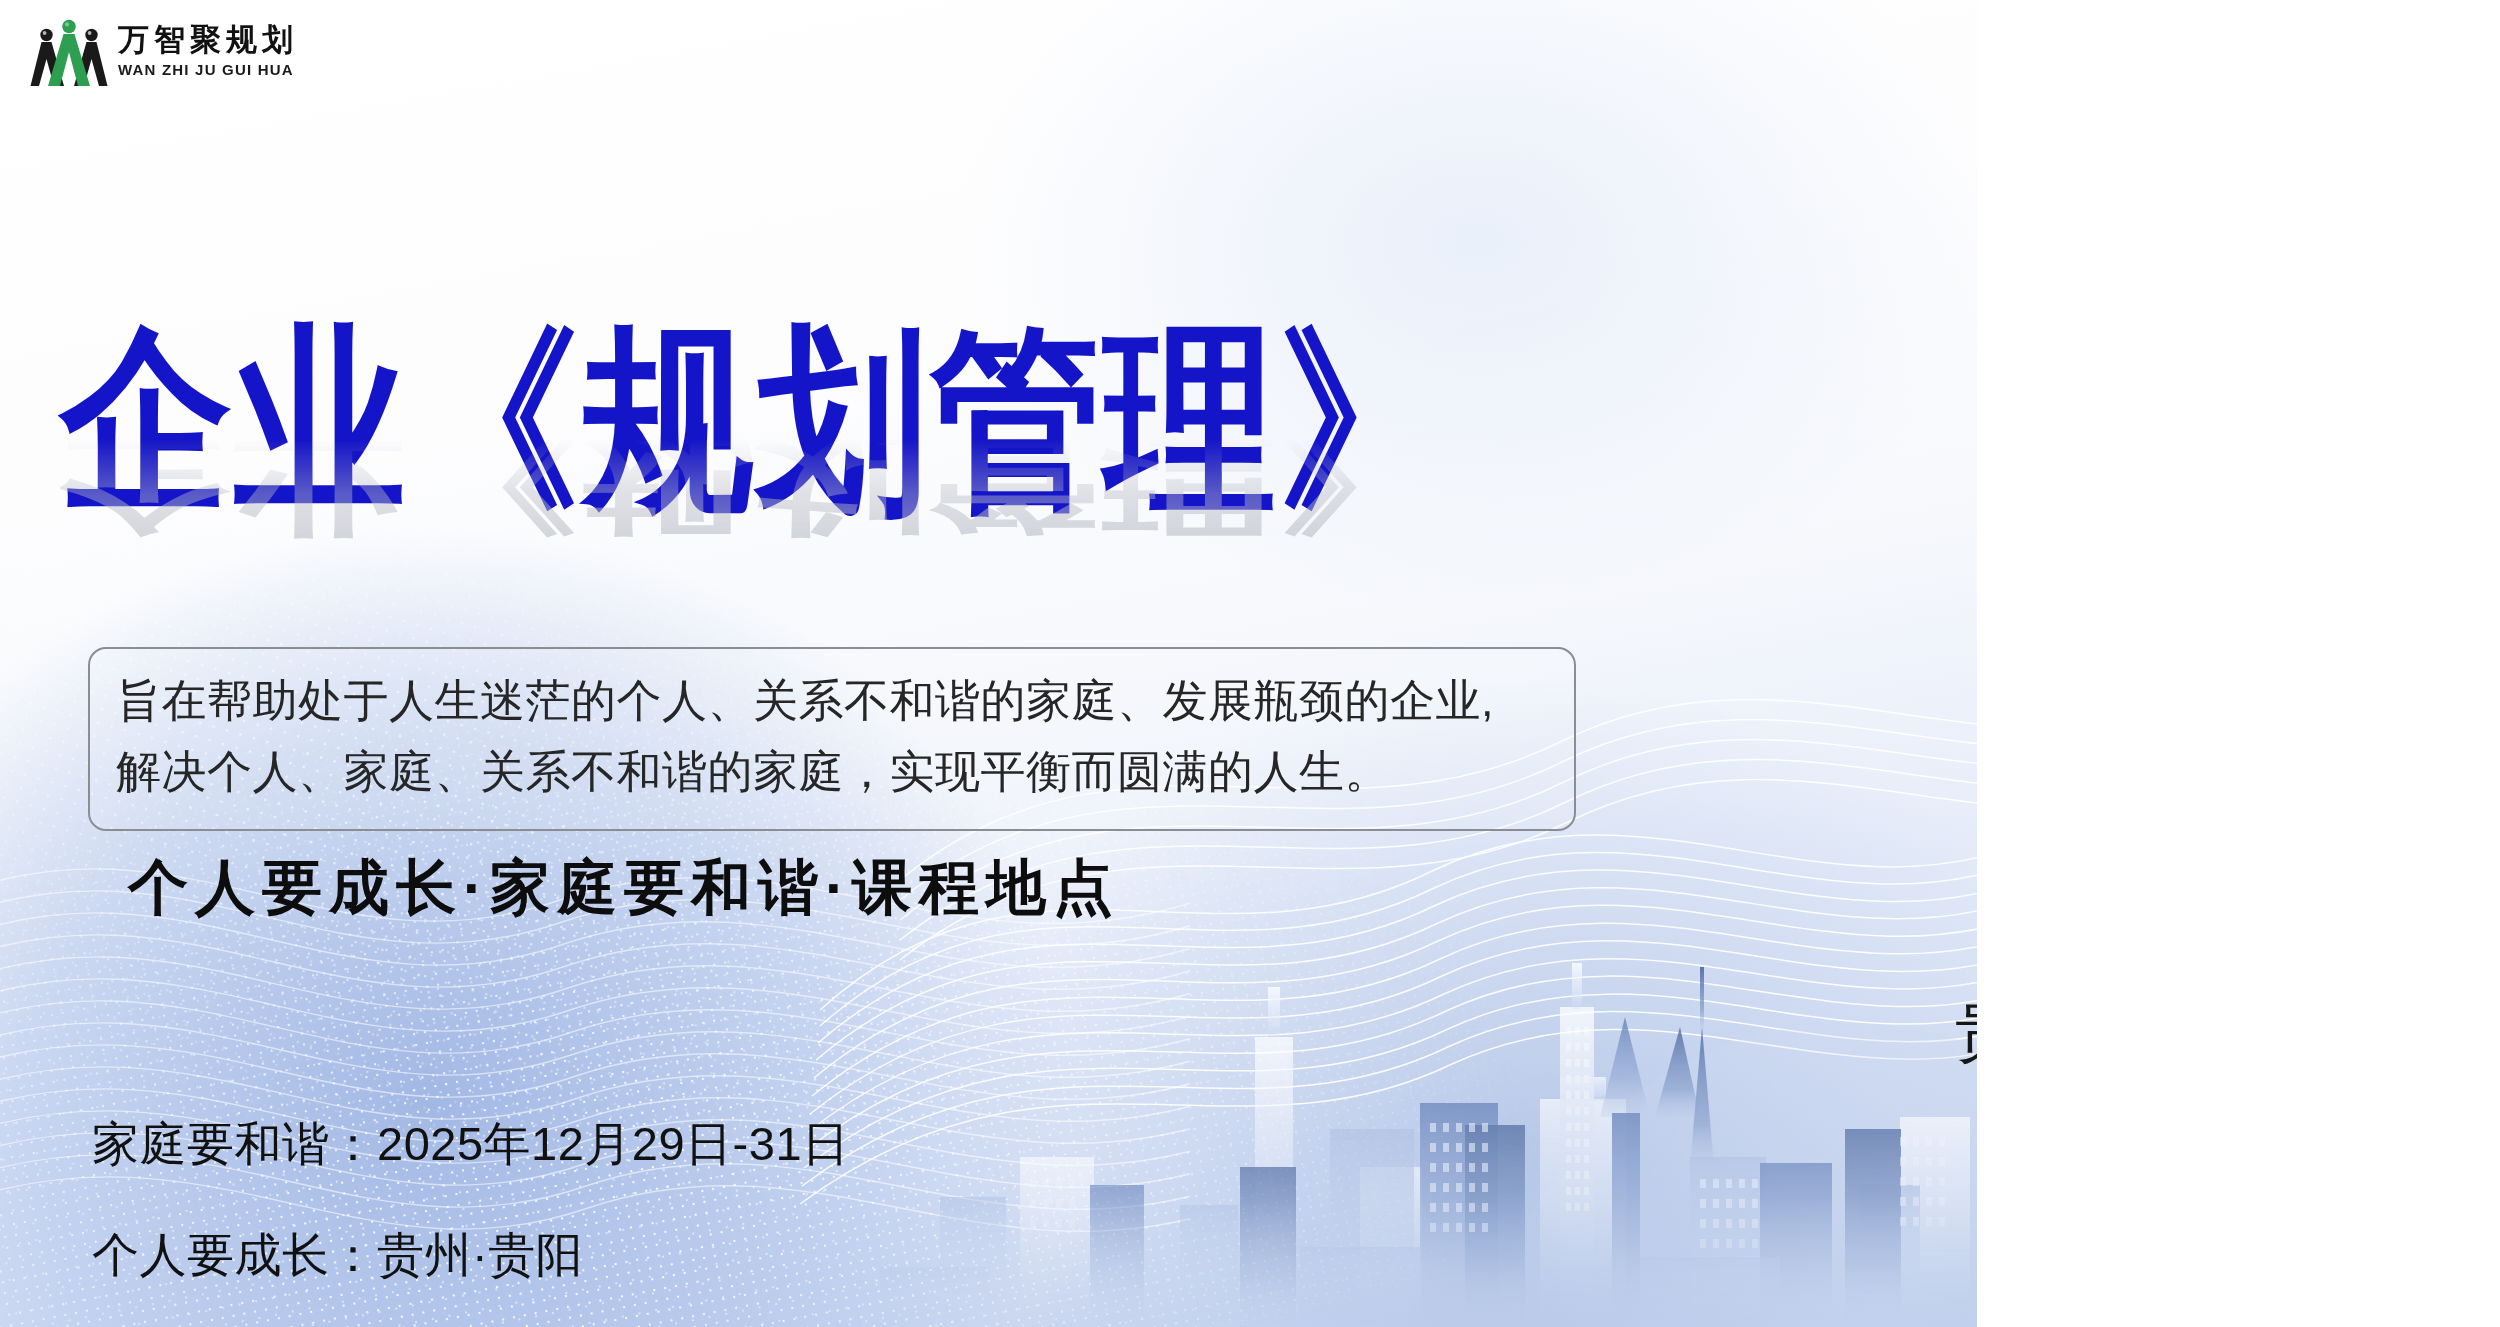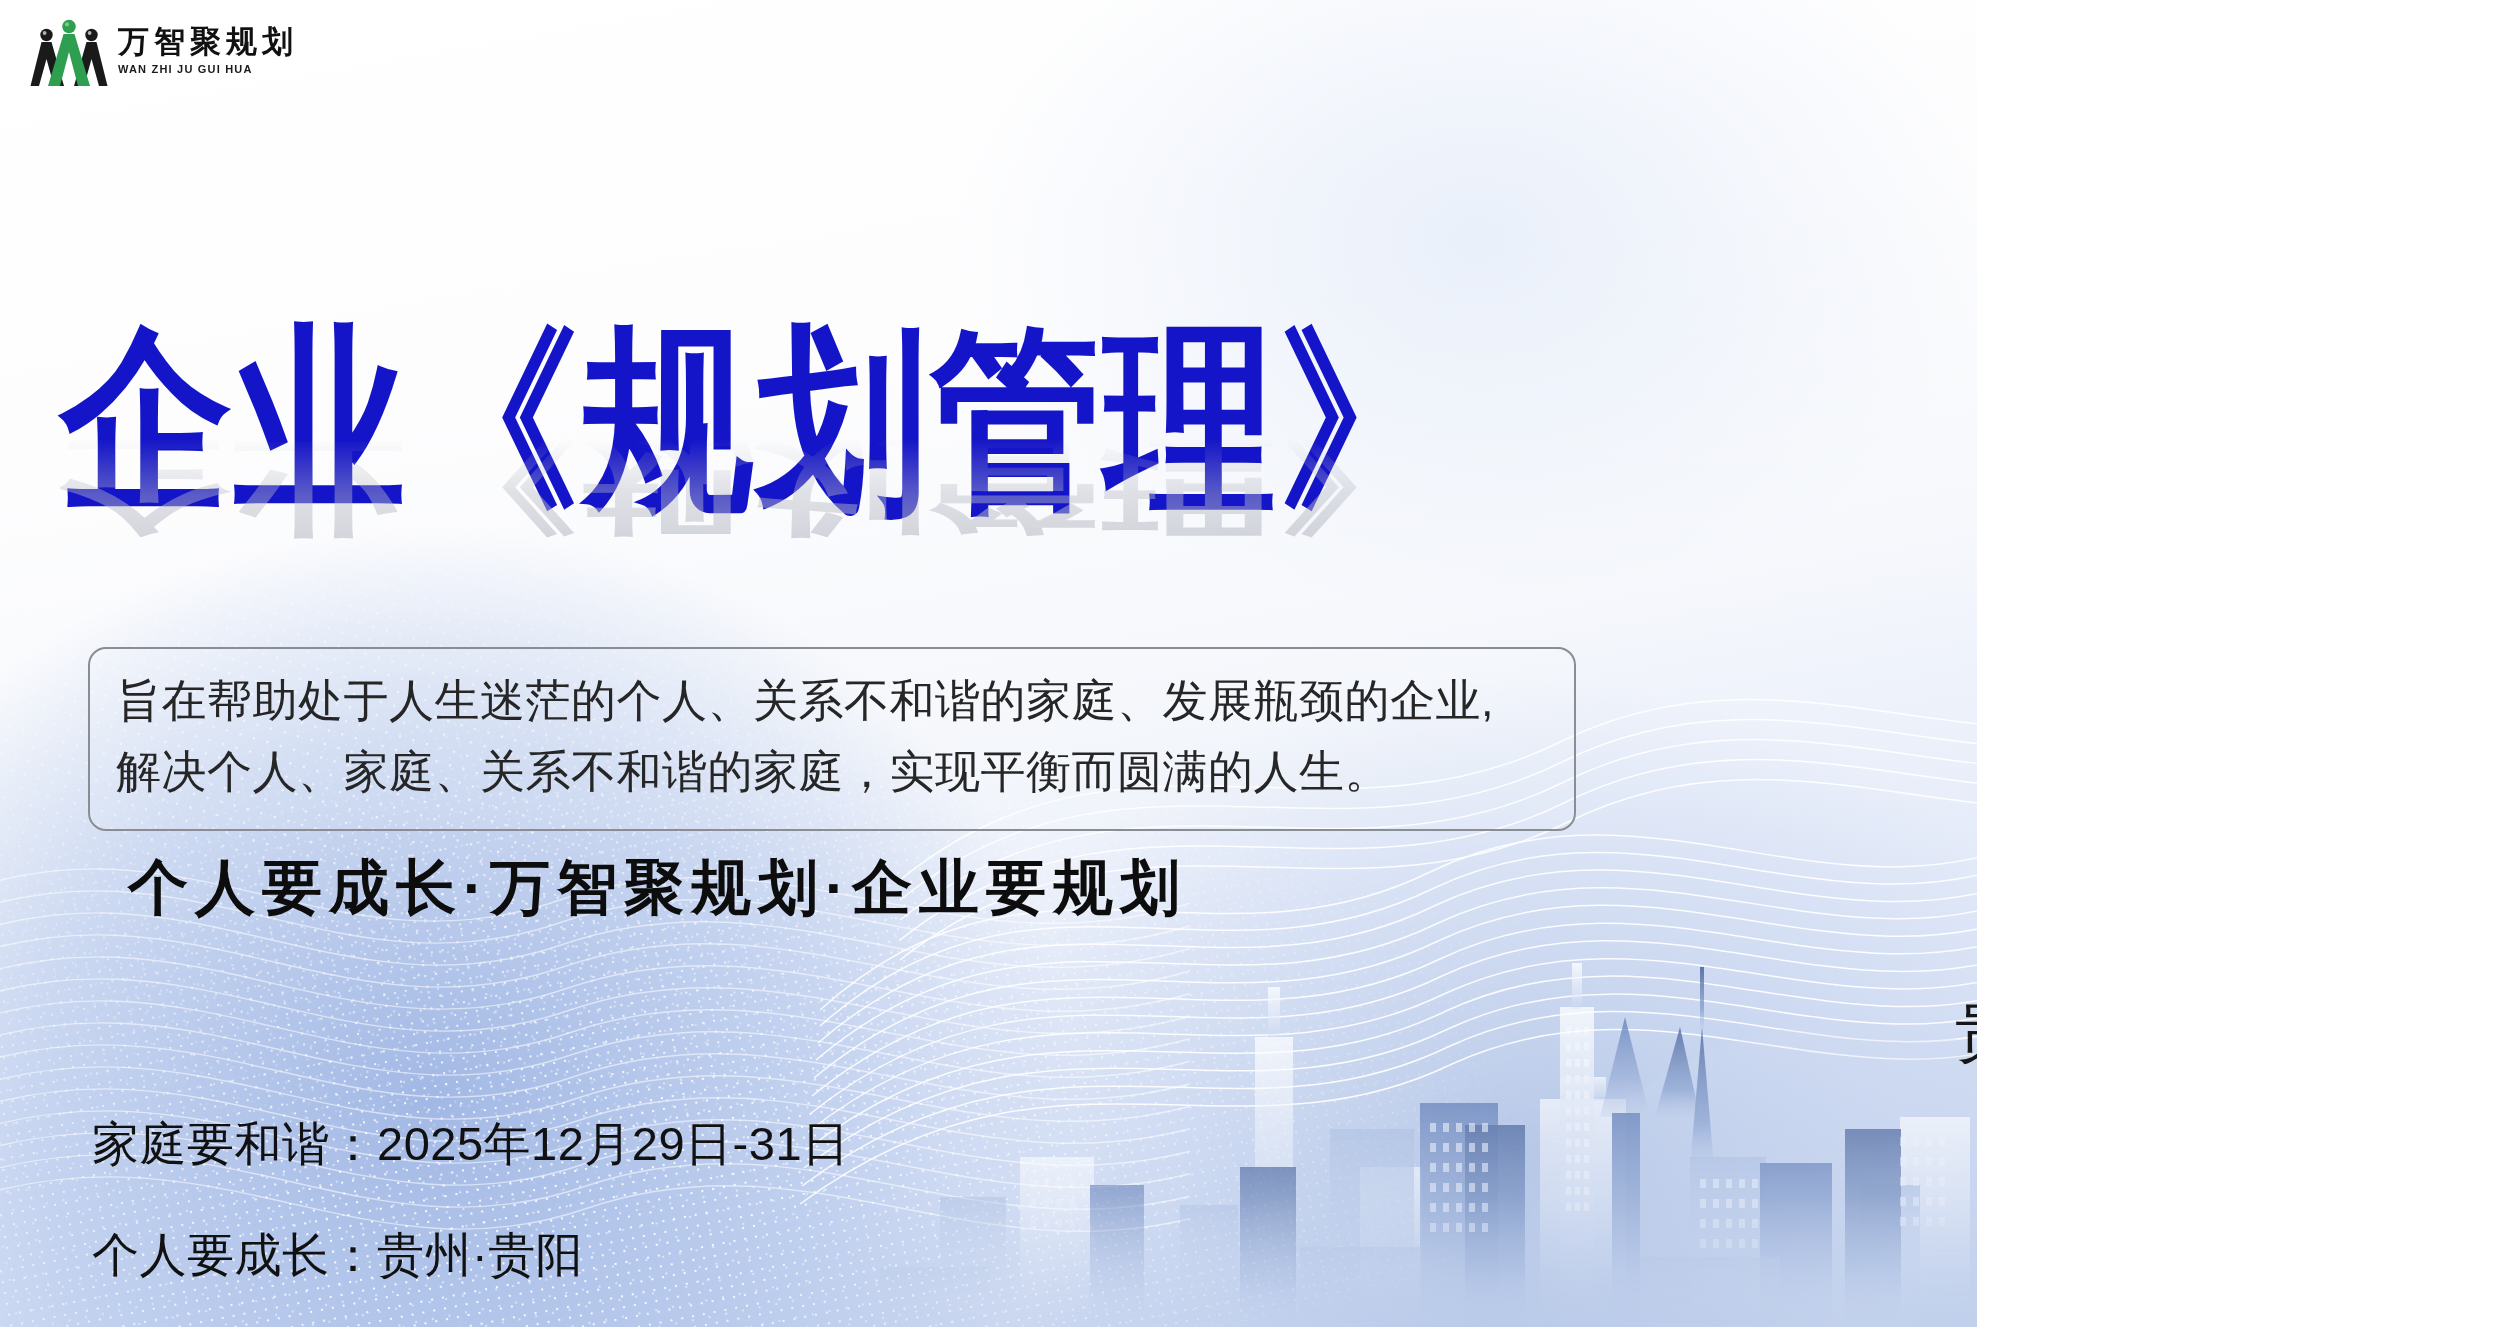--- a/index.html
+++ b/index.html
@@ -75,21 +75,21 @@
   
   .logo { position:absolute; left:30px; top:14px; display:flex; align-items:center; gap:10px; }
   .logo-mark { width:78px; height:72px; display:block; }
   .logo-text { display:flex; flex-direction:column; justify-content:center; line-height:1; }
   .logo-cn {
     font-family:"Liberation Serif","DejaVu Serif",serif;
     font-size:31px; font-weight:700; color:#111; letter-spacing:5px;
     white-space:nowrap;
   }
   .logo-en {
-    font-size:11px; font-weight:700; color:#1a1a1a;
+    font-size:15px; font-weight:700; color:#1a1a1a;
     letter-spacing:1.2px; margin-top:7px; white-space:nowrap;
   }
 
   
   .title-wrap { position:absolute; left:60px; top:318px; width:1600px; }
   .title {
     font-family:"Liberation Sans","DejaVu Sans",sans-serif;
     font-size:172px; font-weight:700; color:#1414c8;
     letter-spacing:2px; line-height:1.02; white-space:nowrap;
     transform:scaleY(1.16); transform-origin:left top;
@@ -518,21 +518,21 @@
   <div class="title-wrap">
     <div class="title">企业《规划管理》</div>
     <div class="title-reflection">企业《规划管理》</div>
   </div>
 
   <div class="desc-box">
     <div class="desc-line">旨在帮助处于人生迷茫的个人、关系不和谐的家庭、发展瓶颈的企业,</div>
     <div class="desc-line">解决个人、家庭、关系不和谐的家庭，实现平衡而圆满的人生。</div>
   </div>
 
-  <div class="tagline">个人要成长·万智聚规划·企业要规划</div>
+  <div class="tagline">个人要成长·家庭要和谐·课程地点</div>
 
   <div class="course-info">
     <div class="course-row">家庭要和谐：2025年12月29日-31日</div>
     <div class="course-row">个人要成长：贵州·贵阳</div>
   </div>
 
   <div class="location-block">
     <svg class="pin-icon" viewBox="0 0 80 104" aria-hidden="true">
       <path d="M40,2 C60.4,2 77,18.6 77,39 C77,60 56,84 43.4,100.6 C41.7,102.9 38.3,102.9 36.6,100.6 C24,84 3,60 3,39 C3,18.6 19.6,2 40,2 Z" fill="#f59a1e"></path>
       <circle cx="40" cy="37.5" r="13.5" fill="#fbfcfe"></circle>

